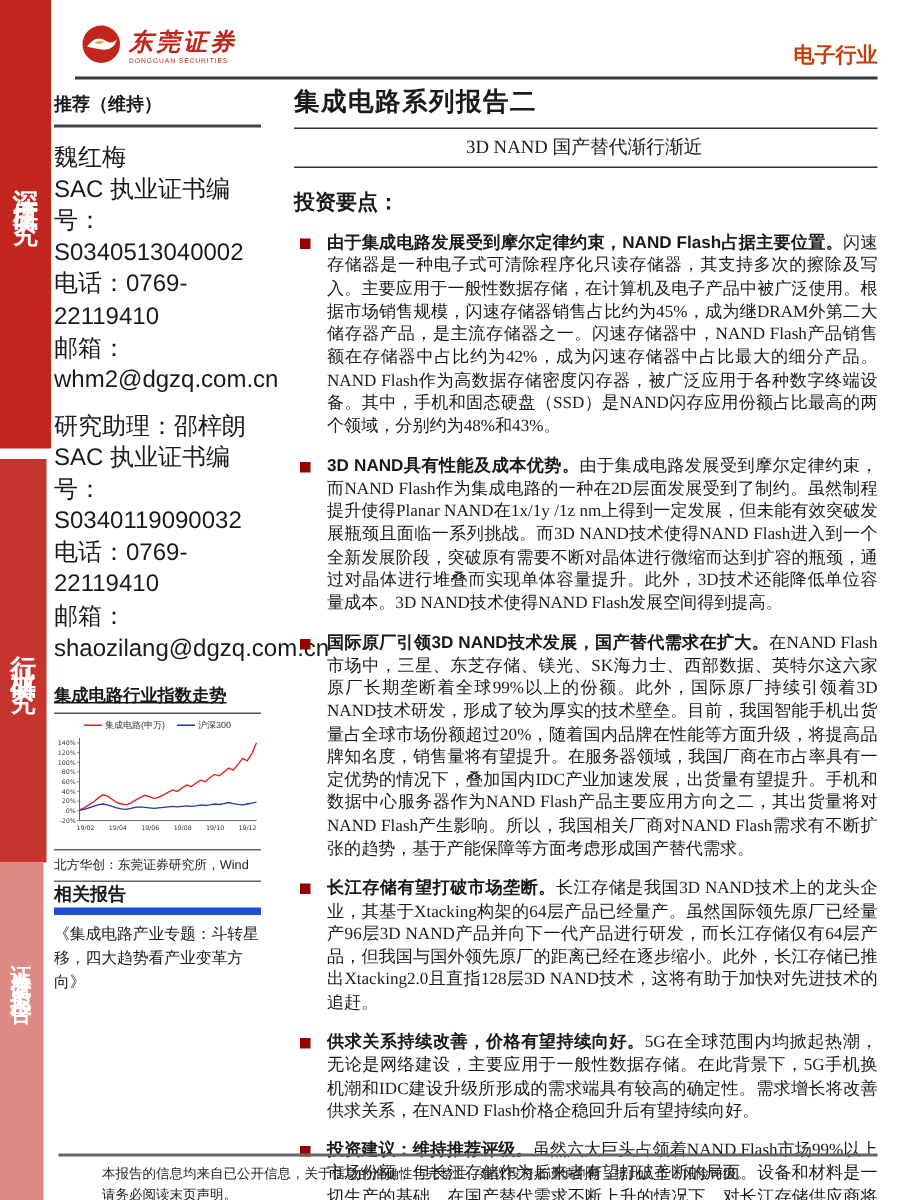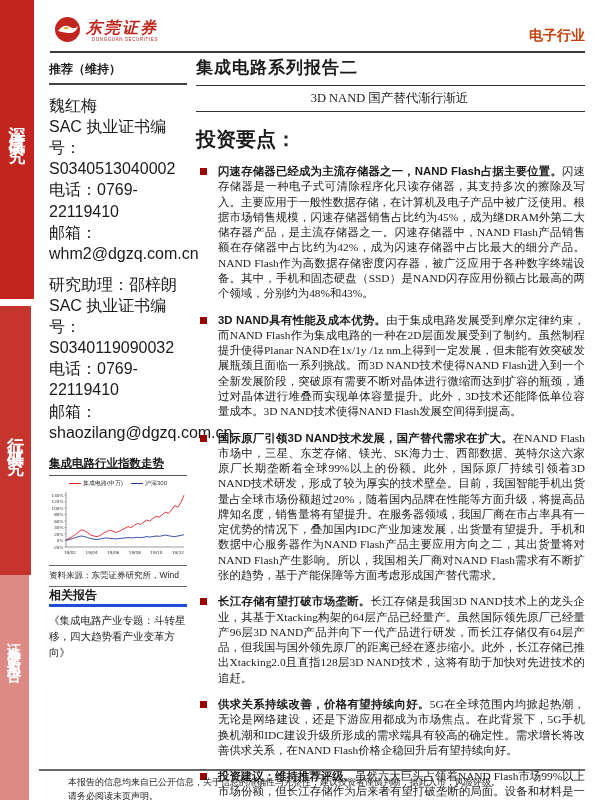--- a/index.html
+++ b/index.html
@@ -11,51 +11,51 @@
   .seg-2{top:306px;height:269px;width:31px;background:#c5342d;}
   .seg-3{top:575px;height:225px;width:29px;background:#dd8a85;}
   .vtext{position:absolute;left:50%;transform:translateX(-50%);
          writing-mode:vertical-rl;color:#ffffff;font-weight:bold;white-space:nowrap;}
   .vt-1{top:112px;font-size:17px;letter-spacing:7px;}
   .vt-2{top:118px;font-size:17px;letter-spacing:7px;}
   .vt-3{top:57px;font-size:14px;letter-spacing:5px;}
   
   .header{position:absolute;left:54px;top:16px;right:15px;display:flex;
           justify-content:space-between;align-items:flex-end;}
-  .logo{display:flex;align-items:center;gap:5px;text-align:right;}
+  .logo{display:flex;align-items:center;gap:5px;}
   .logo-txt{display:flex;flex-direction:column;line-height:1;}
   .brand-cn{font-family:"Liberation Serif","DejaVu Serif",serif;font-style:italic;
             font-weight:bold;font-size:16px;color:#c0251c;letter-spacing:2px;}
   .brand-en{font-size:4.5px;color:#c0251c;letter-spacing:0.6px;margin-top:2px;}
   .industry{font-size:14px;font-weight:bold;color:#c2410c;padding-bottom:2px;}
   .top-rule{position:absolute;left:50px;right:15px;top:51px;border-top:2px solid #3a3a3a;}
   
-  .left-col{position:absolute;left:49px;top:58px;width:138px;}
+  .left-col{position:absolute;left:36px;top:58px;width:138px;}
   .rating{font-size:12px;font-weight:bold;padding:3px 0 5px;}
   .risk{font-size:11.5px;font-weight:bold;padding:5px 0;}
   .rule{border-top:1.5px solid #444;}
   .date{font-size:13px;padding:8px 0 4px;font-family:"Liberation Serif","DejaVu Serif",serif;}
   .who{font-size:16px;line-height:1.32;margin-top:10px;}
   .chart-title{font-size:11.5px;font-weight:bold;margin-top:13px;padding-bottom:4px;text-decoration:underline;}
   .chart-box{border-top:1px solid #555;padding-top:2px;}
   .chart-legend{display:flex;gap:8px;justify-content:center;font-size:6px;color:#333;
                 align-items:center;padding:1px 0;}
   .legend-item{display:flex;align-items:center;gap:2px;}
   .legend-line{display:inline-block;width:12px;height:0;border-top:1.6px solid #000;}
   .src{font-size:8.5px;color:#222;padding:4px 0;border-top:1px solid #666;}
   .related-h{font-size:12px;font-weight:bold;padding:0 0;border-top:1px solid #666;}
-  .related-item{font-size:10.5px;line-height:1.55;padding-top:5px;border-top:3px solid #1d4ed8;}
+  .related-item{font-size:10.5px;line-height:1.55;padding-top:5px;border-top:5px solid #1d4ed8;}
   
   .main-col{position:absolute;left:196px;top:56px;right:15px;}
   .title{font-size:17px;font-weight:bold;letter-spacing:1px;}
   .title-rule{border-top:1.5px solid #333;margin-top:6px;}
   .subtitle{font-size:12.5px;text-align:center;padding:4px 2px 4px 0;
             font-family:"Liberation Serif","DejaVu Serif",serif;}
   .sub-rule{border-top:1.5px solid #333;}
-  .section-h{font-size:20px;font-weight:bold;margin:14px 0 4px;}
+  .section-h{font-size:14px;font-weight:bold;margin:14px 0 4px;}
   .bullet{display:flex;margin-top:11px;}
   .bullet-sq{flex:0 0 7px;width:7px;height:7px;background:#990000;margin:4px 11px 0 4px;}
   .bullet-p{margin:0;font-size:11.4px;line-height:1.34;text-align:justify;
             font-family:"Liberation Serif","DejaVu Serif",serif;}
   .bullet-p b{font-family:"Liberation Sans","DejaVu Sans",sans-serif;}
   
   .footer-rule{position:absolute;left:39px;right:15px;top:769px;border-top:2px solid #666;}
   .footer{position:absolute;left:68px;right:20px;top:776px;font-size:9px;line-height:1.55;color:#222;}
   svg text{font-family:"DejaVu Sans",sans-serif;}
 </style>
@@ -148,55 +148,55 @@
         <text x="21" y="64.5" text-anchor="middle" font-size="4.2" fill="#333">19/02</text>
         <text x="42.6" y="64.5" text-anchor="middle" font-size="4.2" fill="#333">19/04</text>
         <text x="64.2" y="64.5" text-anchor="middle" font-size="4.2" fill="#333">19/06</text>
         <text x="85.80000000000001" y="64.5" text-anchor="middle" font-size="4.2" fill="#333">19/08</text>
         <text x="107.4" y="64.5" text-anchor="middle" font-size="4.2" fill="#333">19/10</text>
         <text x="129" y="64.5" text-anchor="middle" font-size="4.2" fill="#333">19/12</text>
         <polyline points="17.0,50.9 20.1,49.6 23.2,47.6 26.3,45.7 29.4,43.1 32.5,40.9 35.6,41.8 38.7,43.8 41.8,46.0 44.9,47.0 48.1,47.6 51.2,46.4 54.3,44.4 57.4,42.8 60.5,41.2 63.6,42.1 66.7,43.4 69.8,42.5 72.9,40.9 76.0,39.2 79.1,37.6 82.2,38.6 85.3,36.3 88.4,34.4 91.5,35.4 94.6,33.1 97.7,31.1 100.8,32.1 103.9,29.5 107.1,27.3 110.2,28.2 113.3,25.6 116.4,23.1 119.5,24.4 122.6,20.8 125.7,16.6 128.8,18.2 131.9,13.4 135.0,6.2" fill="none" stroke="#e02020" stroke-width="0.9"></polyline>
         <polyline points="17.0,51.2 20.1,50.6 23.2,49.6 26.3,48.6 29.4,47.6 32.5,47.0 35.6,47.6 38.7,48.6 41.8,49.6 44.9,50.2 48.1,50.6 51.2,49.9 54.3,49.3 57.4,48.9 60.5,49.3 63.6,49.6 66.7,49.9 69.8,49.6 72.9,49.3 76.0,48.9 79.1,48.6 82.2,48.9 85.3,48.6 88.4,48.3 91.5,48.6 94.6,48.3 97.7,47.6 100.8,48.0 103.9,47.6 107.1,47.0 110.2,47.3 113.3,46.7 116.4,46.0 119.5,46.7 122.6,47.3 125.7,47.6 128.8,47.0 131.9,46.4 135.0,45.7" fill="none" stroke="#1f3b9e" stroke-width="0.9"></polyline>
       </svg>
   </div>
-  <div class="src">资料来源：东莞证券研究所，Wind</div>
+  <div class="src">北方华创：东莞证券研究所，Wind</div>
   <div class="related-h">相关报告</div>
   <div class="related-item">《集成电路产业专题：斗转星移，四大趋势看产业变革方向》</div>
 </div>
 
 <div class="main-col">
   <div class="title">集成电路系列报告二</div>
   <div class="title-rule"></div>
   <div class="subtitle">3D NAND 国产替代渐行渐近</div>
   <div class="sub-rule"></div>
   <div class="section-h">投资要点：</div>
 
   <div class="bullet">
     <span class="bullet-sq"></span>
-    <p class="bullet-p"><b>闪速存储器已经成为主流存储器之一，NAND Flash占据主要位置。</b><span>闪速存储器是一种电子式可清除程序化只读存储器，其支持多次的擦除及写入。主要应用于一般性数据存储，在计算机及电子产品中被广泛使用。根据市场销售规模，闪速存储器销售占比约为45%，成为继DRAM外第二大储存器产品，是主流存储器之一。闪速存储器中，NAND Flash产品销售额在存储器中占比约为42%，成为闪速存储器中占比最大的细分产品。NAND Flash作为高数据存储密度闪存器，被广泛应用于各种数字终端设备。其中，手机和固态硬盘（SSD）是NAND闪存应用份额占比最高的两个领域，分别约为48%和43%。</span></p>
+    <p class="bullet-p"><b>由于集成电路发展受到摩尔定律约束，NAND Flash占据主要位置。</b><span>闪速存储器是一种电子式可清除程序化只读存储器，其支持多次的擦除及写入。主要应用于一般性数据存储，在计算机及电子产品中被广泛使用。根据市场销售规模，闪速存储器销售占比约为45%，成为继DRAM外第二大储存器产品，是主流存储器之一。闪速存储器中，NAND Flash产品销售额在存储器中占比约为42%，成为闪速存储器中占比最大的细分产品。NAND Flash作为高数据存储密度闪存器，被广泛应用于各种数字终端设备。其中，手机和固态硬盘（SSD）是NAND闪存应用份额占比最高的两个领域，分别约为48%和43%。</span></p>
   </div>
 
   <div class="bullet">
     <span class="bullet-sq"></span>
     <p class="bullet-p"><b>3D NAND具有性能及成本优势。</b><span>由于集成电路发展受到摩尔定律约束，而NAND Flash作为集成电路的一种在2D层面发展受到了制约。虽然制程提升使得Planar NAND在1x/1y /1z nm上得到一定发展，但未能有效突破发展瓶颈且面临一系列挑战。而3D NAND技术使得NAND Flash进入到一个全新发展阶段，突破原有需要不断对晶体进行微缩而达到扩容的瓶颈，通过对晶体进行堆叠而实现单体容量提升。此外，3D技术还能降低单位容量成本。3D NAND技术使得NAND Flash发展空间得到提高。</span></p>
   </div>
 
   <div class="bullet">
     <span class="bullet-sq"></span>
     <p class="bullet-p"><b>国际原厂引领3D NAND技术发展，国产替代需求在扩大。</b><span>在NAND Flash市场中，三星、东芝存储、镁光、SK海力士、西部数据、英特尔这六家原厂长期垄断着全球99%以上的份额。此外，国际原厂持续引领着3D NAND技术研发，形成了较为厚实的技术壁垒。目前，我国智能手机出货量占全球市场份额超过20%，随着国内品牌在性能等方面升级，将提高品牌知名度，销售量将有望提升。在服务器领域，我国厂商在市占率具有一定优势的情况下，叠加国内IDC产业加速发展，出货量有望提升。手机和数据中心服务器作为NAND Flash产品主要应用方向之二，其出货量将对NAND Flash产生影响。所以，我国相关厂商对NAND Flash需求有不断扩张的趋势，基于产能保障等方面考虑形成国产替代需求。</span></p>
   </div>
 
   <div class="bullet">
     <span class="bullet-sq"></span>
     <p class="bullet-p"><b>长江存储有望打破市场垄断。</b><span>长江存储是我国3D NAND技术上的龙头企业，其基于Xtacking构架的64层产品已经量产。虽然国际领先原厂已经量产96层3D NAND产品并向下一代产品进行研发，而长江存储仅有64层产品，但我国与国外领先原厂的距离已经在逐步缩小。此外，长江存储已推出Xtacking2.0且直指128层3D NAND技术，这将有助于加快对先进技术的追赶。</span></p>
   </div>
 
   <div class="bullet">
     <span class="bullet-sq"></span>
-    <p class="bullet-p"><b>供求关系持续改善，价格有望持续向好。</b><span>5G在全球范围内均掀起热潮，无论是网络建设，还是下游应用都成为市场焦点。在此背景下，5G手机换机潮和IDC建设升级所形成的需求端具有较高的确定性。需求增长将改善供求关系，在NAND Flash价格企稳回升后有望持续向好。</span></p>
+    <p class="bullet-p"><b>供求关系持续改善，价格有望持续向好。</b><span>5G在全球范围内均掀起热潮，无论是网络建设，主要应用于一般性数据存储。在此背景下，5G手机换机潮和IDC建设升级所形成的需求端具有较高的确定性。需求增长将改善供求关系，在NAND Flash价格企稳回升后有望持续向好。</span></p>
   </div>
 
   <div class="bullet">
     <span class="bullet-sq"></span>
     <p class="bullet-p"><b>投资建议：维持推荐评级。</b><span>虽然六大巨头占领着NAND Flash市场99%以上市场份额，但长江存储作为后来者有望打破垄断的局面。设备和材料是一切生产的基础，在国产替代需求不断上升的情况下，对长江存储供应商将产生利好，可关注半导体设备及材料相关企业:北方华创、精测电子、雅克科技、晶瑞股份。</span></p>
   </div>
 </div>
 
 <div class="footer-rule"></div>
 <div class="footer">

